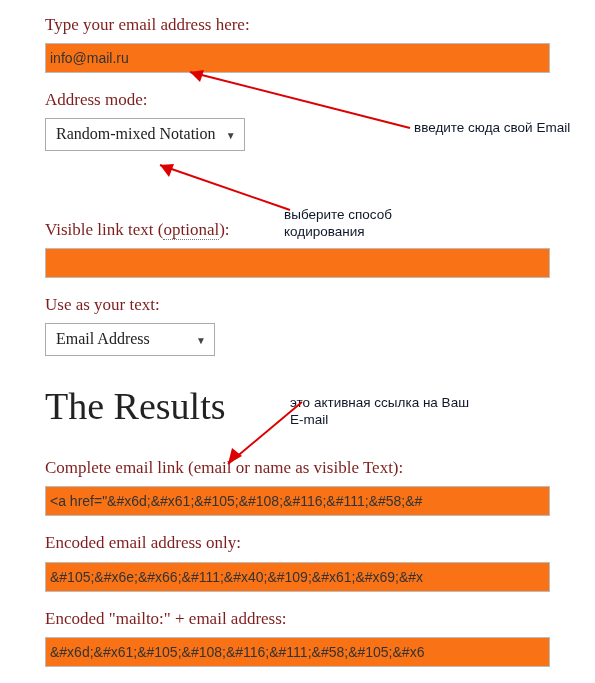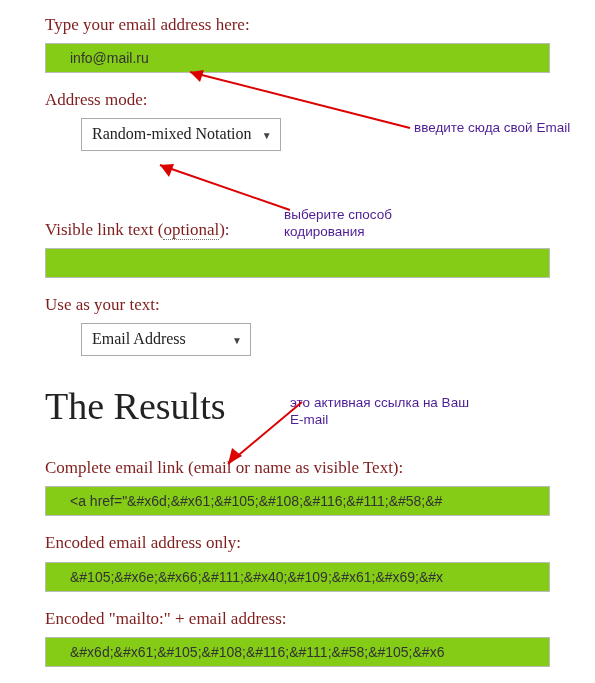--- a/index.html
+++ b/index.html
@@ -9,40 +9,40 @@
   color:#222;background:#fff;
   box-sizing:border-box;
   padding:8px 45px 0 45px;
   position:relative;
   font-size:17px;
   line-height:1.3;
 }
 .lbl{display:block;margin:6px 0 7px 0;color:#7f1d1d}
 .txt{
   width:100%;box-sizing:border-box;
-  border:1px solid #bbb;padding:6px 24px;
+  border:1px solid #bbb;padding:6px 4px;
   font-family:Arial,sans-serif;font-size:14px;color:#333;
-  background:#84cc16;
+  background:#f97316;
 }
 .sel{
   background:#fff;border:1px solid #aaa;
   padding:5px 28px 5px 10px;
   font-family:Georgia,serif;font-size:16px;color:#222;
-  display:inline-block;position:relative;cursor:pointer;margin-left:36px;
+  display:inline-block;position:relative;cursor:pointer;
 }
 .sel .caret{position:absolute;right:8px;top:50%;transform:translateY(-50%);font-size:10px;color:#444}
 h2{
   font-family:Georgia,serif;font-weight:normal;
   font-size:38px;margin:26px 0 6px 0;color:#222;
 }
 .gap{height:10px}
 .spacer{height:14px}
 .dotted{border-bottom:1px dotted #777}
 .ann{
-  position:absolute;color:#4c1d95;
+  position:absolute;color:#0f172a;
   font-family:Arial,sans-serif;font-size:13.5px;
   line-height:1.25;
 }
 svg.arrow{position:absolute;pointer-events:none}
 svg.arrow line{stroke:#d00;stroke-width:2}
 svg.arrow polygon{fill:#d00}
 </style>
 </head>
 <body>
 

